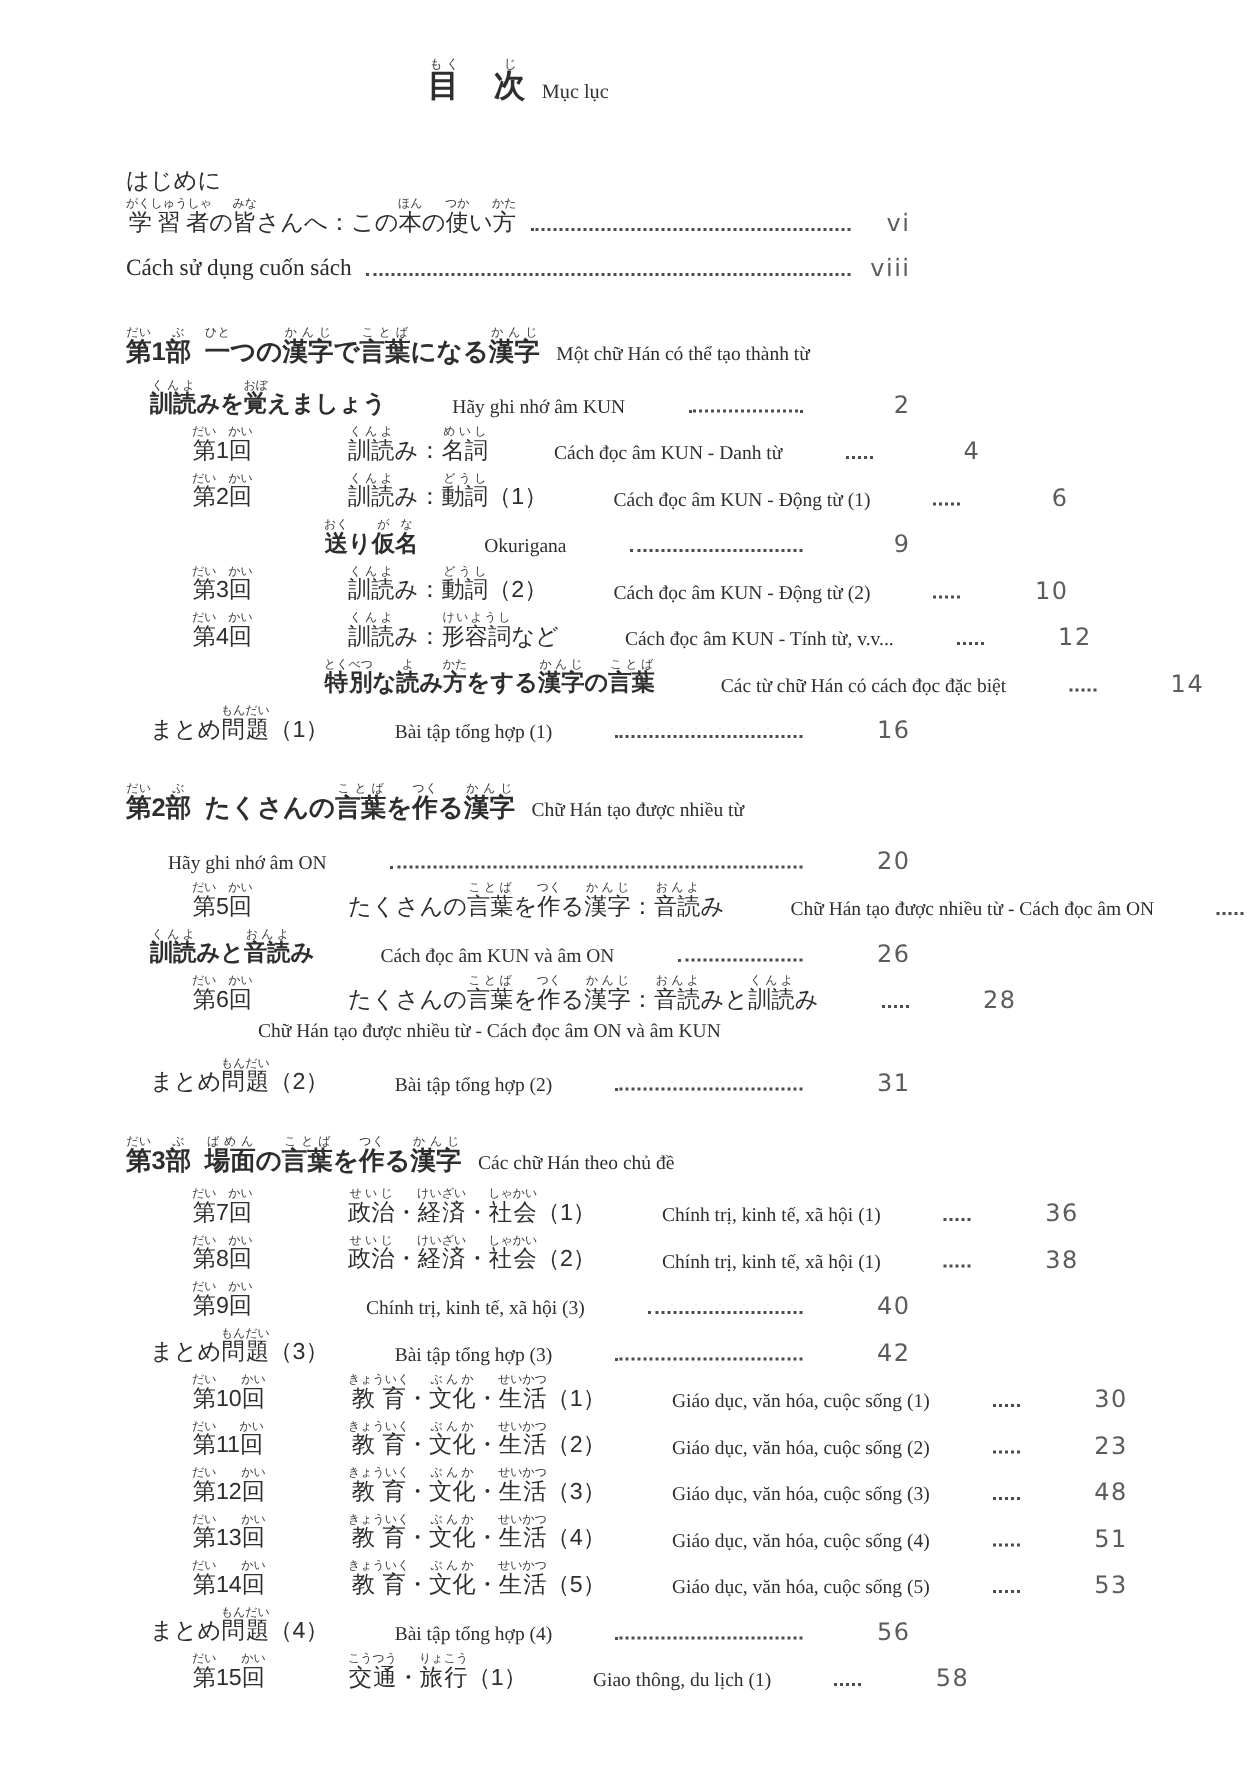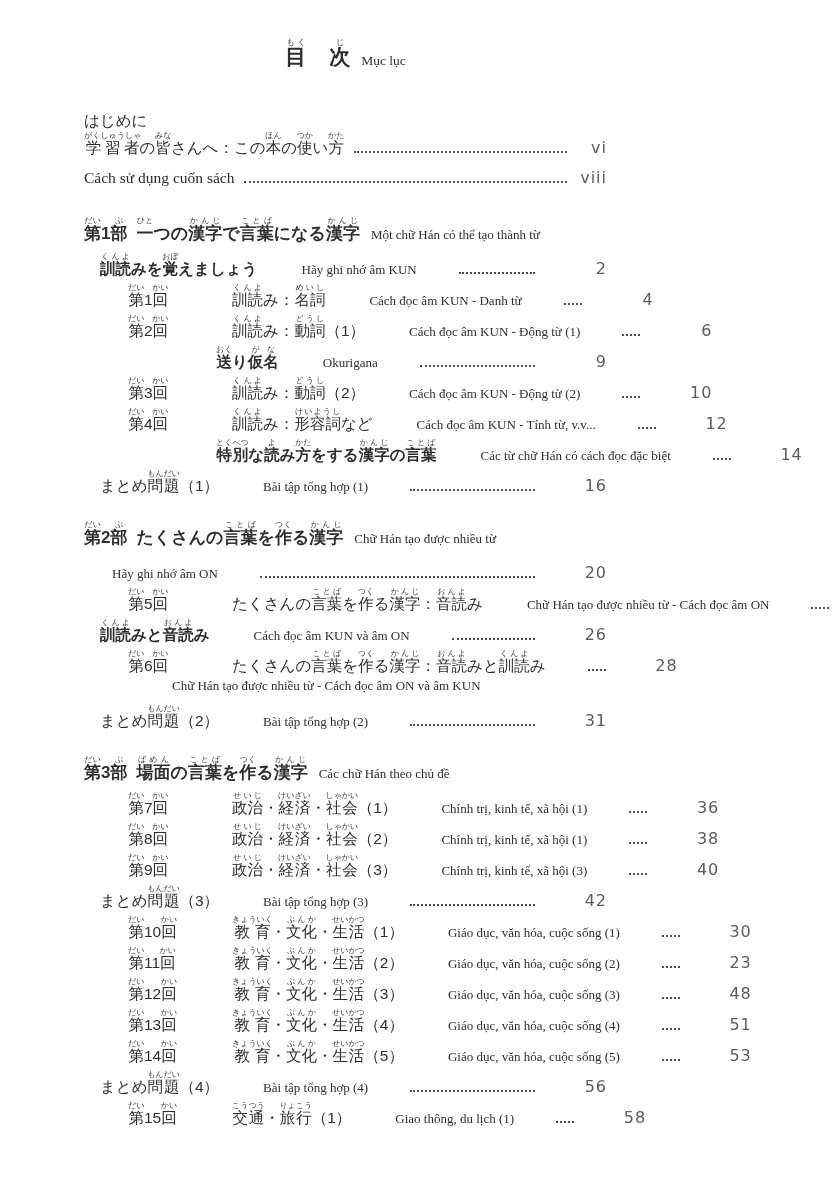--- a/index.html
+++ b/index.html
@@ -220,21 +220,20 @@
           </div>
           <div class="row kind-lesson">
             <span class="lesson-label"><ruby>第<rt>だい</rt></ruby>8<ruby>回<rt>かい</rt></ruby></span>
             <span class="jp"><ruby>政治<rt>せいじ</rt></ruby>・<ruby>経済<rt>けいざい</rt></ruby>・<ruby>社会<rt>しゃかい</rt></ruby>（2）</span>
             <span class="vn">Chính trị, kinh tế, xã hội (1)</span>
             <span class="leader"></span>
             <span class="pg">38</span>
           </div>
           <div class="row kind-lesson">
             <span class="lesson-label"><ruby>第<rt>だい</rt></ruby>9<ruby>回<rt>かい</rt></ruby></span>
-            <span class="jp"><ruby>政治<rt>せいじ</rt></ruby>・<ruby>経済<rt>けいざい</rt></ruby>・<ruby>社会<rt>しゃかい</rt></ruby>（3）</span>
             <span class="vn">Chính trị, kinh tế, xã hội (3)</span>
             <span class="leader"></span>
             <span class="pg">40</span>
           </div>
           <div class="row kind-summary">
             <span class="jp">まとめ<ruby>問題<rt>もんだい</rt></ruby>（3）</span>
             <span class="vn">Bài tập tổng hợp (3)</span>
             <span class="leader"></span>
             <span class="pg">42</span>
           </div>

